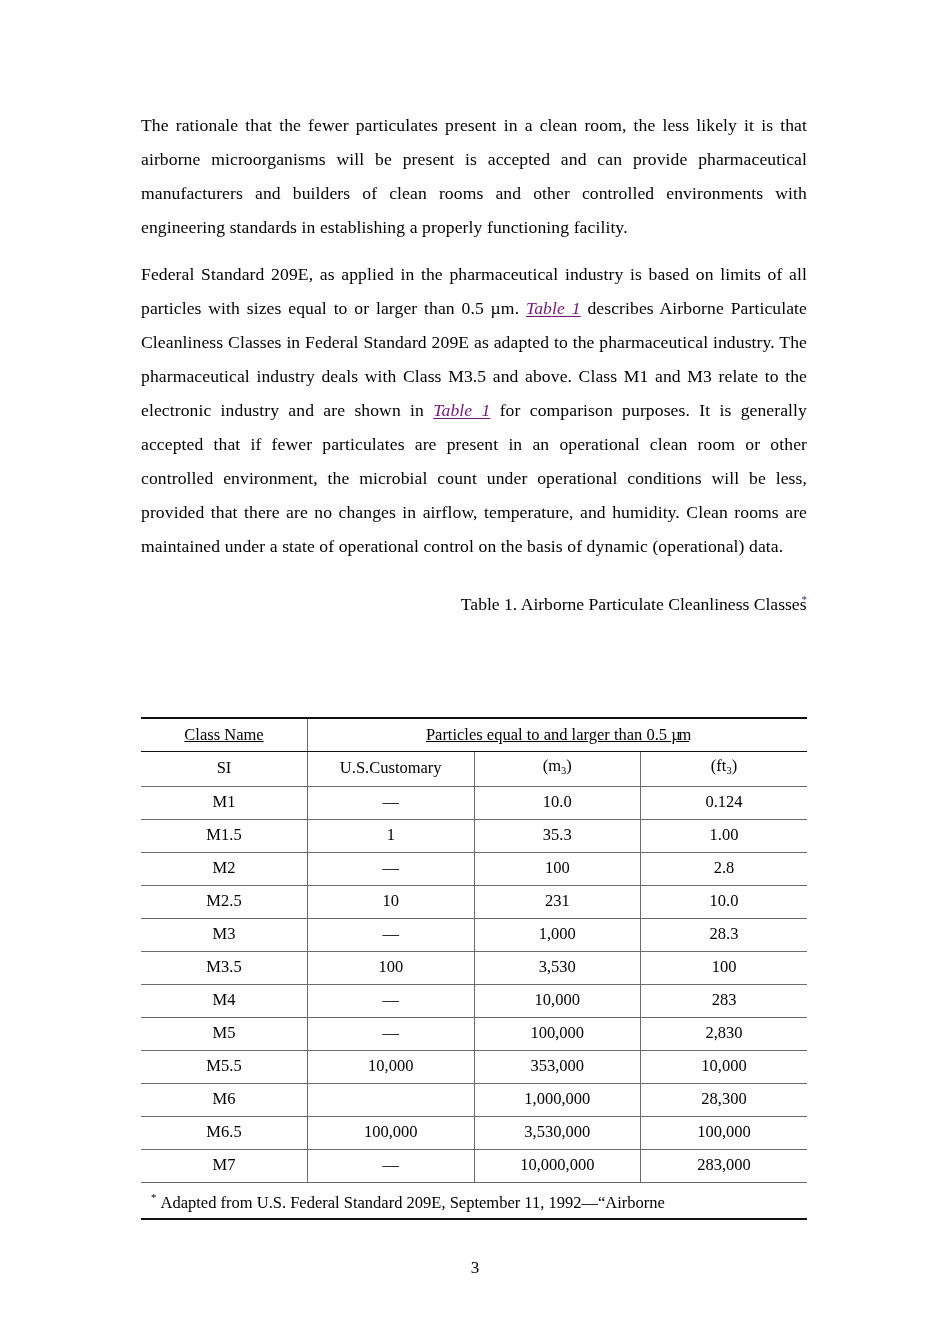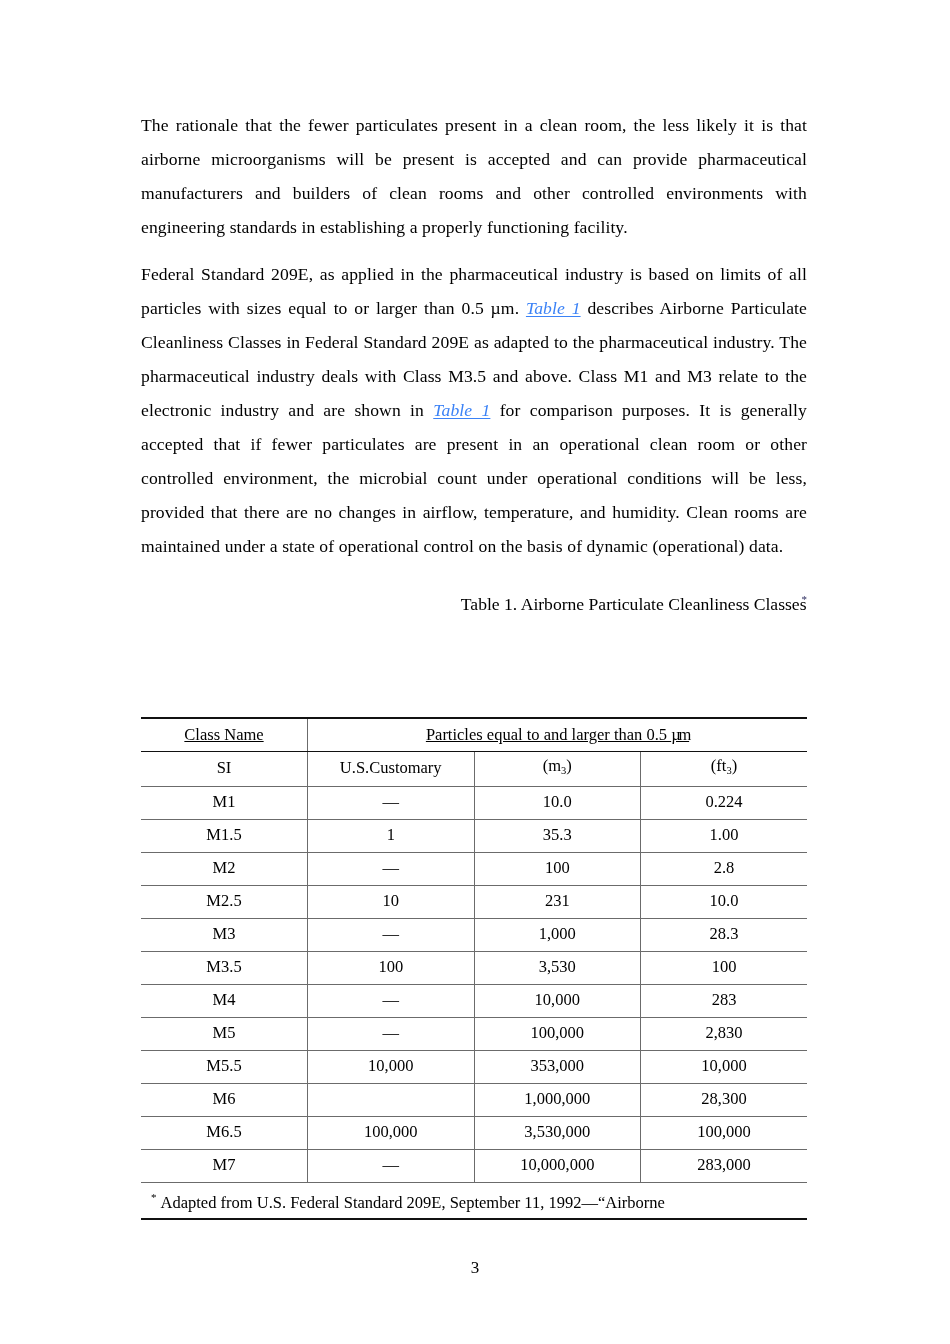--- a/index.html
+++ b/index.html
@@ -30,21 +30,21 @@
     font-size: 17.6px;
     line-height: 34px;
     text-align: justify;
     text-justify: inter-word;
     letter-spacing: 0.1px;
   }
   p.body-par:last-of-type {
     margin-bottom: 0;
   }
   .xref {
-    color: #3b82f6;
+    color: #701a75;
     font-style: italic;
     text-decoration: underline;
     text-underline-offset: 2px;
   }
   .caption {
     margin: 19px 0 0 0;
     font-size: 17.6px;
     line-height: 34px;
     text-align: right;
   }
@@ -145,21 +145,21 @@
         <tr class="hdr-sub">
           <td class="c-class edge-l">SI</td>
           <td class="c-us">U.S.Customary</td>
           <td class="c-m3"><span>(m</span><sub>3</sub><span>)</span></td>
           <td class="c-ft3 edge-r"><span>(ft</span><sub>3</sub><span>)</span></td>
         </tr>
         <tr>
             <td class="c-class edge-l">M1</td>
             <td class="c-us">—</td>
             <td class="c-m3">10.0</td>
-            <td class="c-ft3 edge-r">0.224</td>
+            <td class="c-ft3 edge-r">0.124</td>
           </tr>
         <tr>
             <td class="c-class edge-l">M1.5</td>
             <td class="c-us">1</td>
             <td class="c-m3">35.3</td>
             <td class="c-ft3 edge-r">1.00</td>
           </tr>
         <tr>
             <td class="c-class edge-l">M2</td>
             <td class="c-us">—</td>

